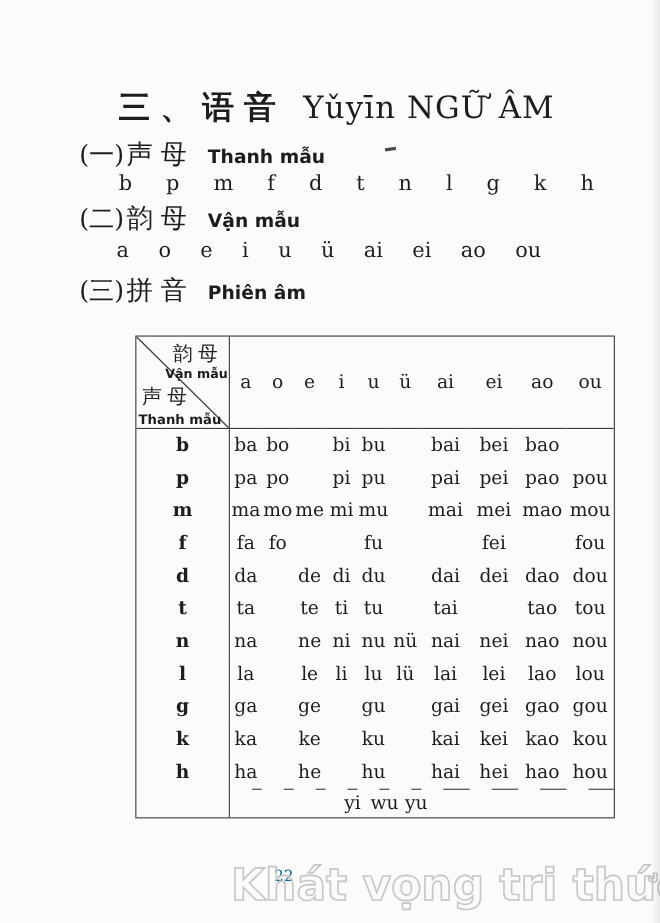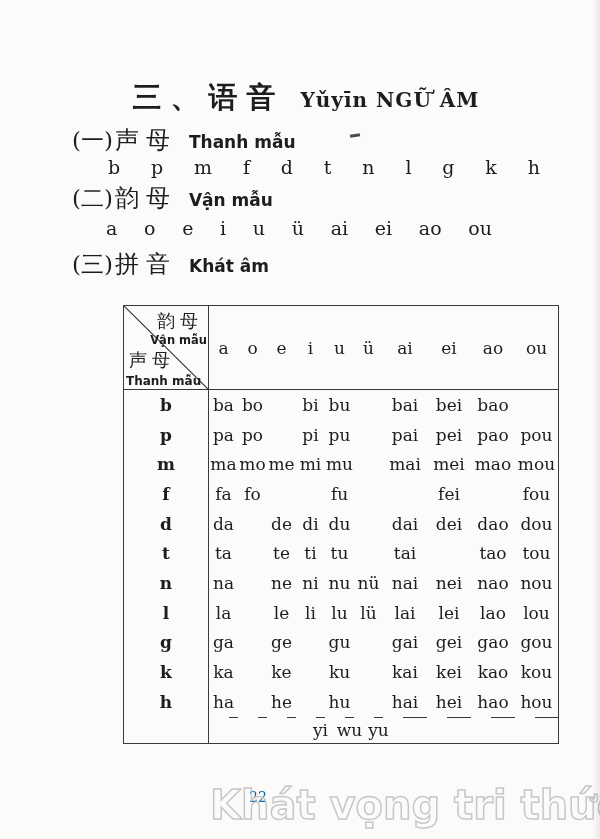--- a/index.html
+++ b/index.html
@@ -14,21 +14,21 @@
     background:linear-gradient(to right, rgba(0,0,0,0), rgba(0,0,0,0.07));
     z-index:6;
   }
   
   .title-row{
     position:absolute; left:0; top:78px; width:600px;
     display:flex; justify-content:center; align-items:baseline; gap:16px;
     z-index:2;
   }
   .title-cn{ font-size:29px; letter-spacing:9px; font-weight:600;margin-left:12px; }
-  .title-py{ font-size:20px; font-weight:700; letter-spacing:1px; }
+  .title-py{ font-size:28px; font-weight:400; letter-spacing:1px; }
   
   .sect{ position:absolute; left:72px; display:flex; align-items:baseline; z-index:2; }
   .sect-marker{ font-size:23px; }
   .sect-cn{ font-size:24px; letter-spacing:7px; margin-left:2px; }
   .sect-vn{ font-size:17px; font-weight:700; margin-left:12px;
             font-family:"DejaVu Sans","Liberation Sans",sans-serif; }
   .sect-1{ top:124px; }
   .sect-2{ top:182px; }
   .sect-3{ top:248px; }
   
@@ -127,21 +127,21 @@
       <span class="letter">ü</span>
       <span class="letter">ai</span>
       <span class="letter">ei</span>
       <span class="letter">ao</span>
       <span class="letter">ou</span>
     </div>
 
   <div class="sect sect-3">
     <span class="sect-marker">(三)</span>
     <span class="sect-cn">拼音</span>
-    <span class="sect-vn">Khát âm</span>
+    <span class="sect-vn">Phiên âm</span>
   </div>
 
   <div class="ptable">
     <div class="corner">
       <svg width="85" height="84">
         <line x1="0" y1="0" x2="85" y2="84" stroke="#3a3a3a" stroke-width="1.2"></line>
       </svg>
       <span class="c-top-cn">韵母</span>
       <span class="c-top-vn">Vận mẫu</span>
       <span class="c-bot-cn">声母</span>

